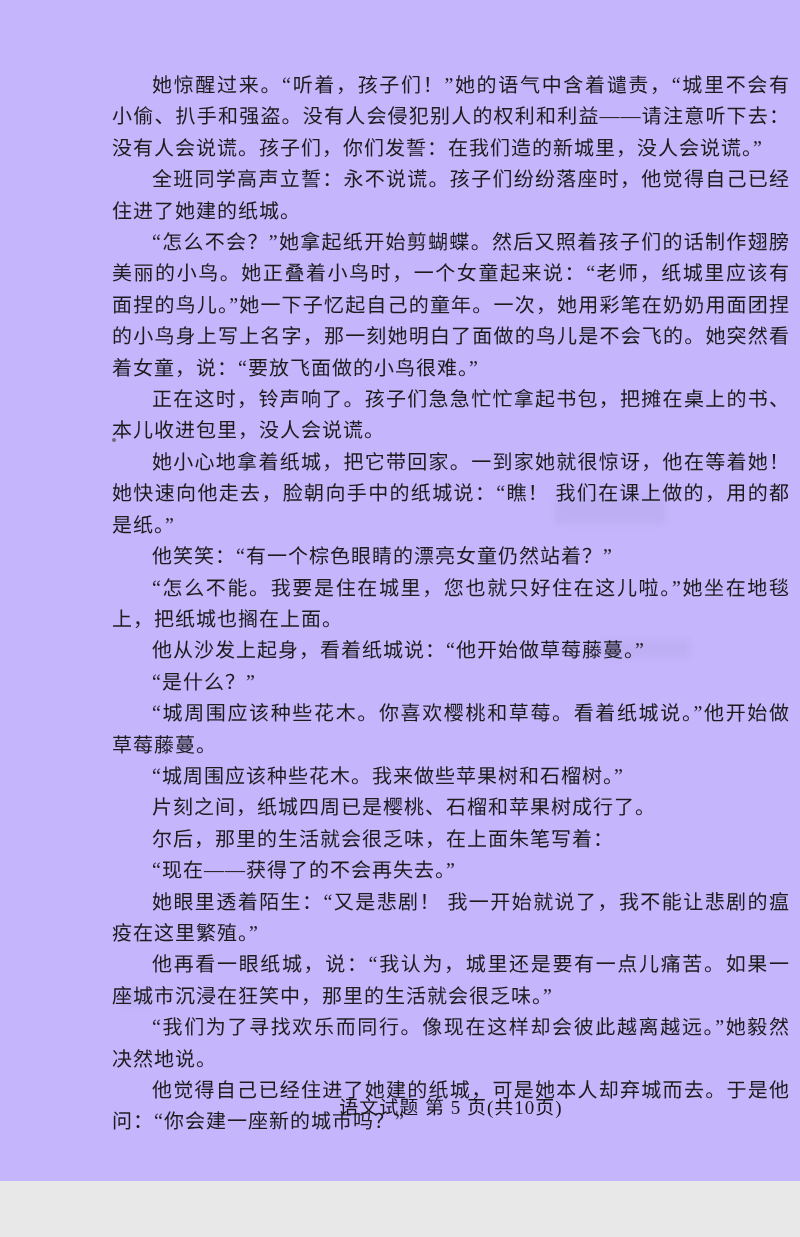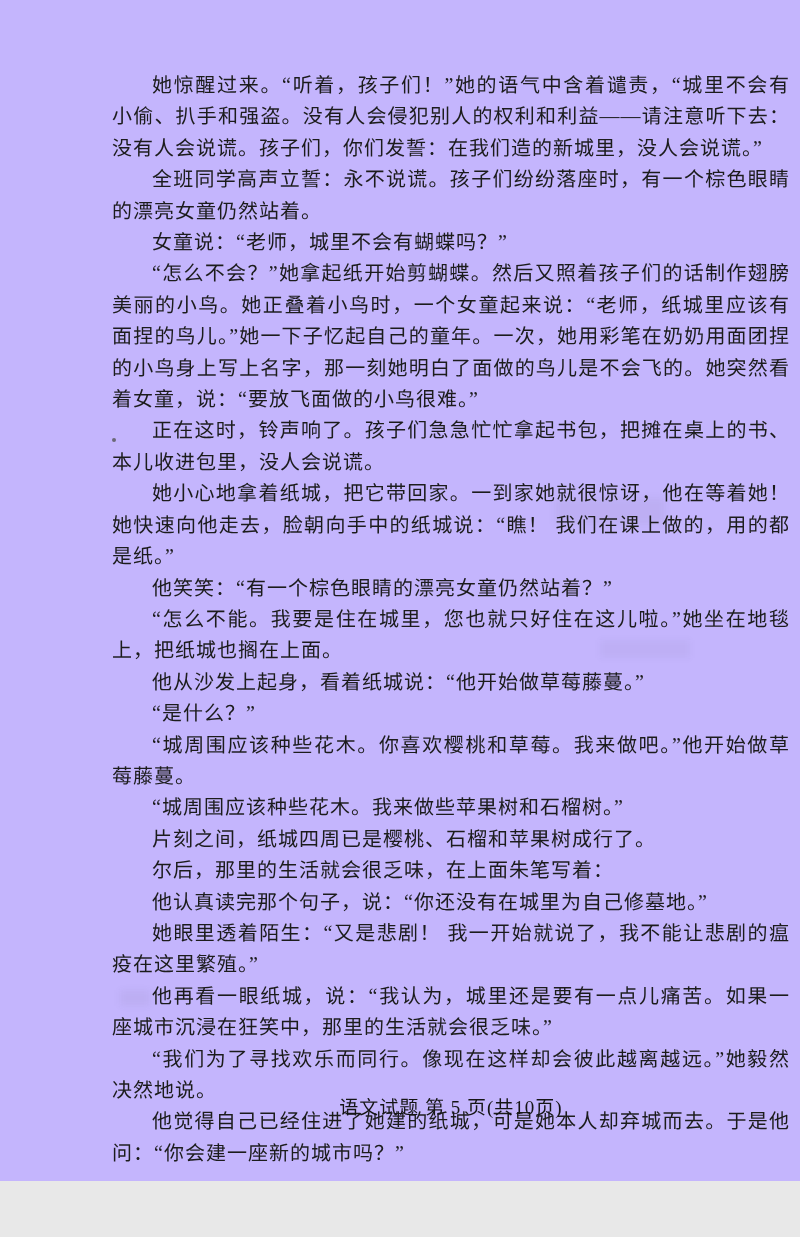--- a/index.html
+++ b/index.html
@@ -82,34 +82,33 @@
     filter: blur(3px);
   }
 </style>
 </head>
 <body>
 
 <div class="page">
 
   <div class="doc-body">
     <p>她惊醒过来。“听着，孩子们！”她的语气中含着谴责，“城里不会有小偷、扒手和强盗。没有人会侵犯别人的权利和利益——请注意听下去：没有人会说谎。孩子们，你们发誓：在我们造的新城里，没人会说谎。”</p>
-    <p>全班同学高声立誓：永不说谎。孩子们纷纷落座时，有一个棕色眼睛的漂亮女童仍然站着。</p>
-    <p>女童说：“老师，城里不会有蝴蝶吗？”</p>
+    <p>全班同学高声立誓：永不说谎。孩子们纷纷落座时，他觉得自己已经住进了她建的纸城。</p>
     <p>“怎么不会？”她拿起纸开始剪蝴蝶。然后又照着孩子们的话制作翅膀美丽的小鸟。她正叠着小鸟时，一个女童起来说：“老师，纸城里应该有面捏的鸟儿。”她一下子忆起自己的童年。一次，她用彩笔在奶奶用面团捏的小鸟身上写上名字，那一刻她明白了面做的鸟儿是不会飞的。她突然看着女童，说：“要放飞面做的小鸟很难。”</p>
     <p>正在这时，铃声响了。孩子们急急忙忙拿起书包，把摊在桌上的书、本儿收进包里，没人会说谎。</p>
     <p>她小心地拿着纸城，把它带回家。一到家她就很惊讶，他在等着她！ 她快速向他走去，脸朝向手中的纸城说：“瞧！ 我们在课上做的，用的都是纸。”</p>
     <p>他笑笑：“有一个棕色眼睛的漂亮女童仍然站着？”</p>
     <p>“怎么不能。我要是住在城里，您也就只好住在这儿啦。”她坐在地毯上，把纸城也搁在上面。</p>
     <p>他从沙发上起身，看着纸城说：“他开始做草莓藤蔓。”</p>
     <p>“是什么？”</p>
-    <p>“城周围应该种些花木。你喜欢樱桃和草莓。我来做吧。”他开始做草莓藤蔓。</p>
+    <p>“城周围应该种些花木。你喜欢樱桃和草莓。看着纸城说。”他开始做草莓藤蔓。</p>
     <p>“城周围应该种些花木。我来做些苹果树和石榴树。”</p>
     <p>片刻之间，纸城四周已是樱桃、石榴和苹果树成行了。</p>
     <p>尔后，那里的生活就会很乏味，在上面朱笔写着：</p>
-    <p>他认真读完那个句子，说：“你还没有在城里为自己修墓地。”</p>
+    <p>“现在——获得了的不会再失去。”</p>
     <p>她眼里透着陌生：“又是悲剧！ 我一开始就说了，我不能让悲剧的瘟疫在这里繁殖。”</p>
     <p>他再看一眼纸城，说：“我认为，城里还是要有一点儿痛苦。如果一座城市沉浸在狂笑中，那里的生活就会很乏味。”</p>
     <p>“我们为了寻找欢乐而同行。像现在这样却会彼此越离越远。”她毅然决然地说。</p>
     <p>他觉得自己已经住进了她建的纸城，可是她本人却弃城而去。于是他问：“你会建一座新的城市吗？”</p>
   </div>
 
   <div class="page-footer">语文试题 第 5 页(共10页)</div>
 
   <div class="artifact dot"></div>
   <div class="artifact smudge-1"></div>

